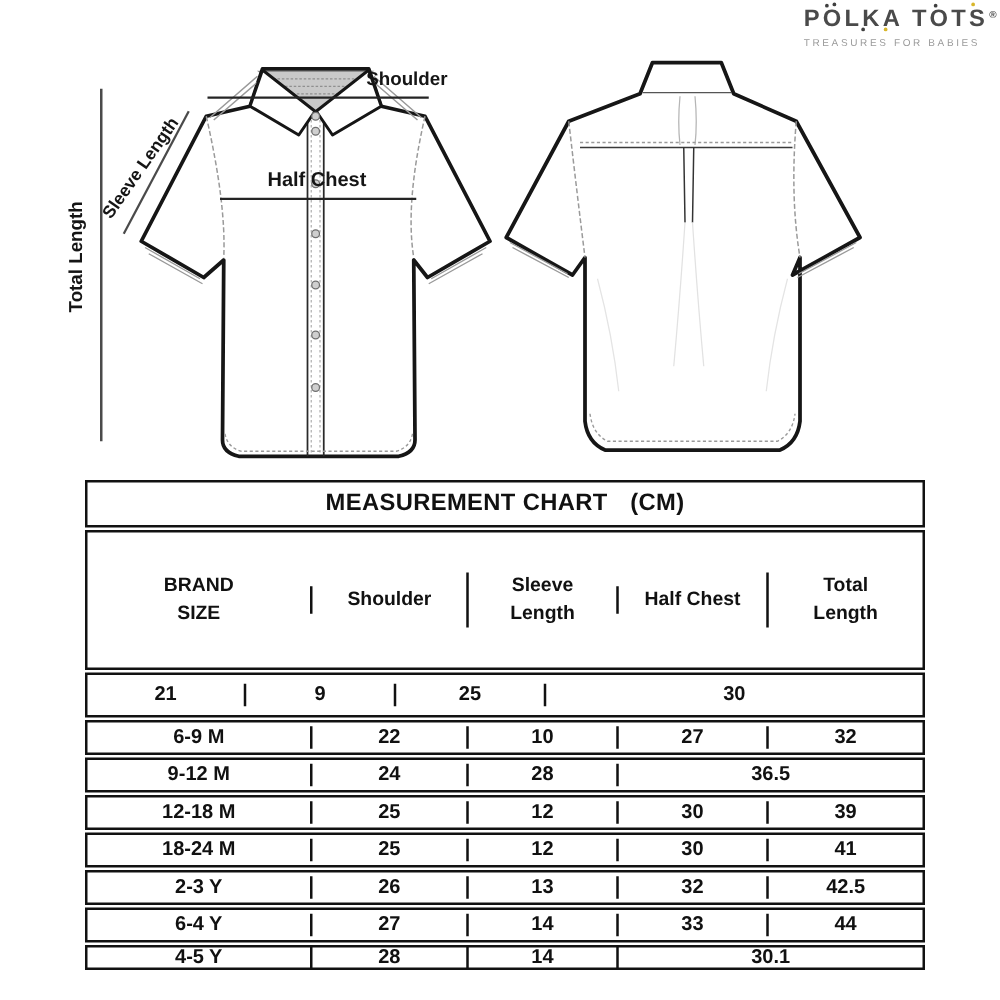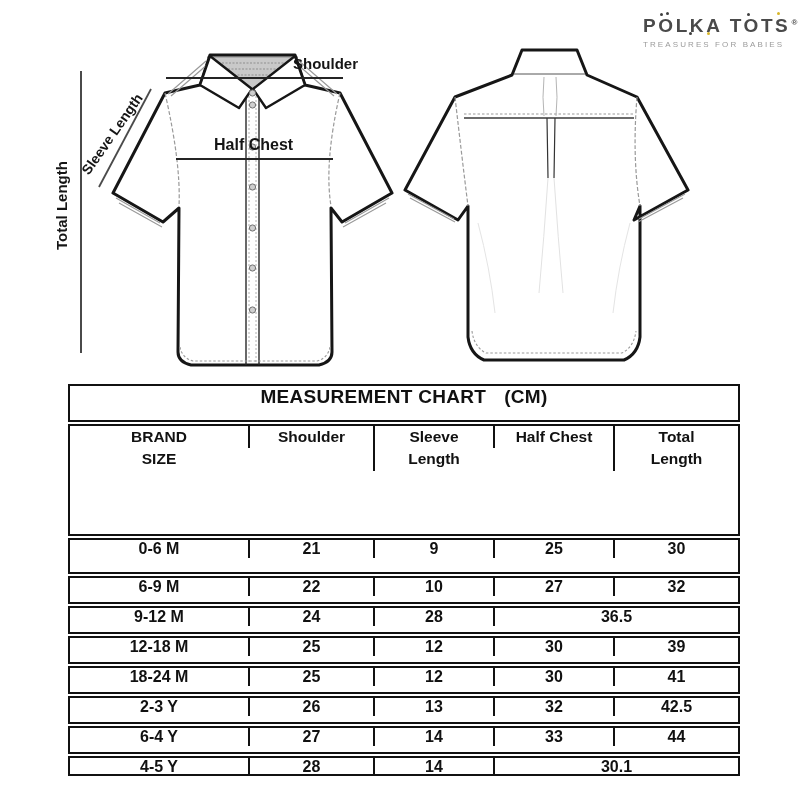--- a/index.html
+++ b/index.html
@@ -1,20 +1,20 @@
 <!DOCTYPE html>
 <html><head>
 <meta charset="utf-8">
 <style>
   html,body{margin:0;padding:0;background:#fff;}
   .page{position:relative;width:800px;height:800px;background:#ffffff;overflow:hidden;
         font-family:"Liberation Sans",sans-serif;color:#111;}
 
   
-  .logo{position:absolute;left:643px;top:16px;width:155px;}
+  .logo{position:absolute;left:643px;top:6px;width:155px;}
   .brand-row{position:relative;font-size:19px;font-weight:600;letter-spacing:2.6px;
              color:#4a4a4a;white-space:nowrap;line-height:1.1;}
   .brand-reg{font-size:8px;vertical-align:super;letter-spacing:0;margin-left:1px;color:#4a4a4a;}
   .ldot{position:absolute;width:3px;height:3px;border-radius:50%;}
   .ldot.dark{background:#3f3f3f;}
   .ldot.yellow{background:#d8b62a;}
   .tagline{margin-top:3px;font-size:8px;font-weight:500;letter-spacing:2.1px;
            color:#9b9b9b;white-space:nowrap;}
 
   
@@ -24,21 +24,21 @@
   .lbl-shoulder{left:293px;top:55px;font-size:15px;}
   .lbl-halfchest{left:214px;top:136px;font-size:16px;}
   .lbl-total{left:1px;top:197px;width:120px;text-align:center;font-size:15px;
              transform:rotate(-90deg);}
   .lbl-sleeve{left:52px;top:126px;width:120px;text-align:center;font-size:14px;
               transform:rotate(-55deg);}
 
   
   .mtable{position:absolute;left:68px;top:384px;width:672px;}
   .trow{box-sizing:border-box;border:2px solid #111;background:#fff;display:flex;
-        margin-bottom:2px;align-items:flex-start;}
+        margin-bottom:2px;align-items:center;}
   .title-row{height:38px;justify-content:center;
              font-size:19px;font-weight:bold;letter-spacing:.3px;}
   .title-unit{margin-left:18px;}
   .header-row{height:112px;}
   .data-row{height:28px;font-size:16px;font-weight:bold;}
   .row-first{height:36px;}
   .row-last{height:20px;}
   .cell{box-sizing:border-box;display:flex;align-items:center;justify-content:center;
         text-align:center;font-weight:bold;}
   .cell+.cell{border-left:2px solid #111;}
@@ -147,21 +147,20 @@
 SIZE</div>
       <div class="cell c2">Shoulder</div>
       <div class="cell c3">Sleeve
 Length</div>
       <div class="cell c4">Half Chest</div>
       <div class="cell c5">Total
 Length</div>
     </div>
 
     <div class="trow data-row row-first">
-      <div class="cell c1">0-6 M</div>
       <div class="cell c2">21</div>
       <div class="cell c3">9</div>
       <div class="cell c4">25</div>
       <div class="cell c5">30</div>
     </div>
 
     <div class="trow data-row">
       <div class="cell c1">6-9 M</div>
       <div class="cell c2">22</div>
       <div class="cell c3">10</div>

